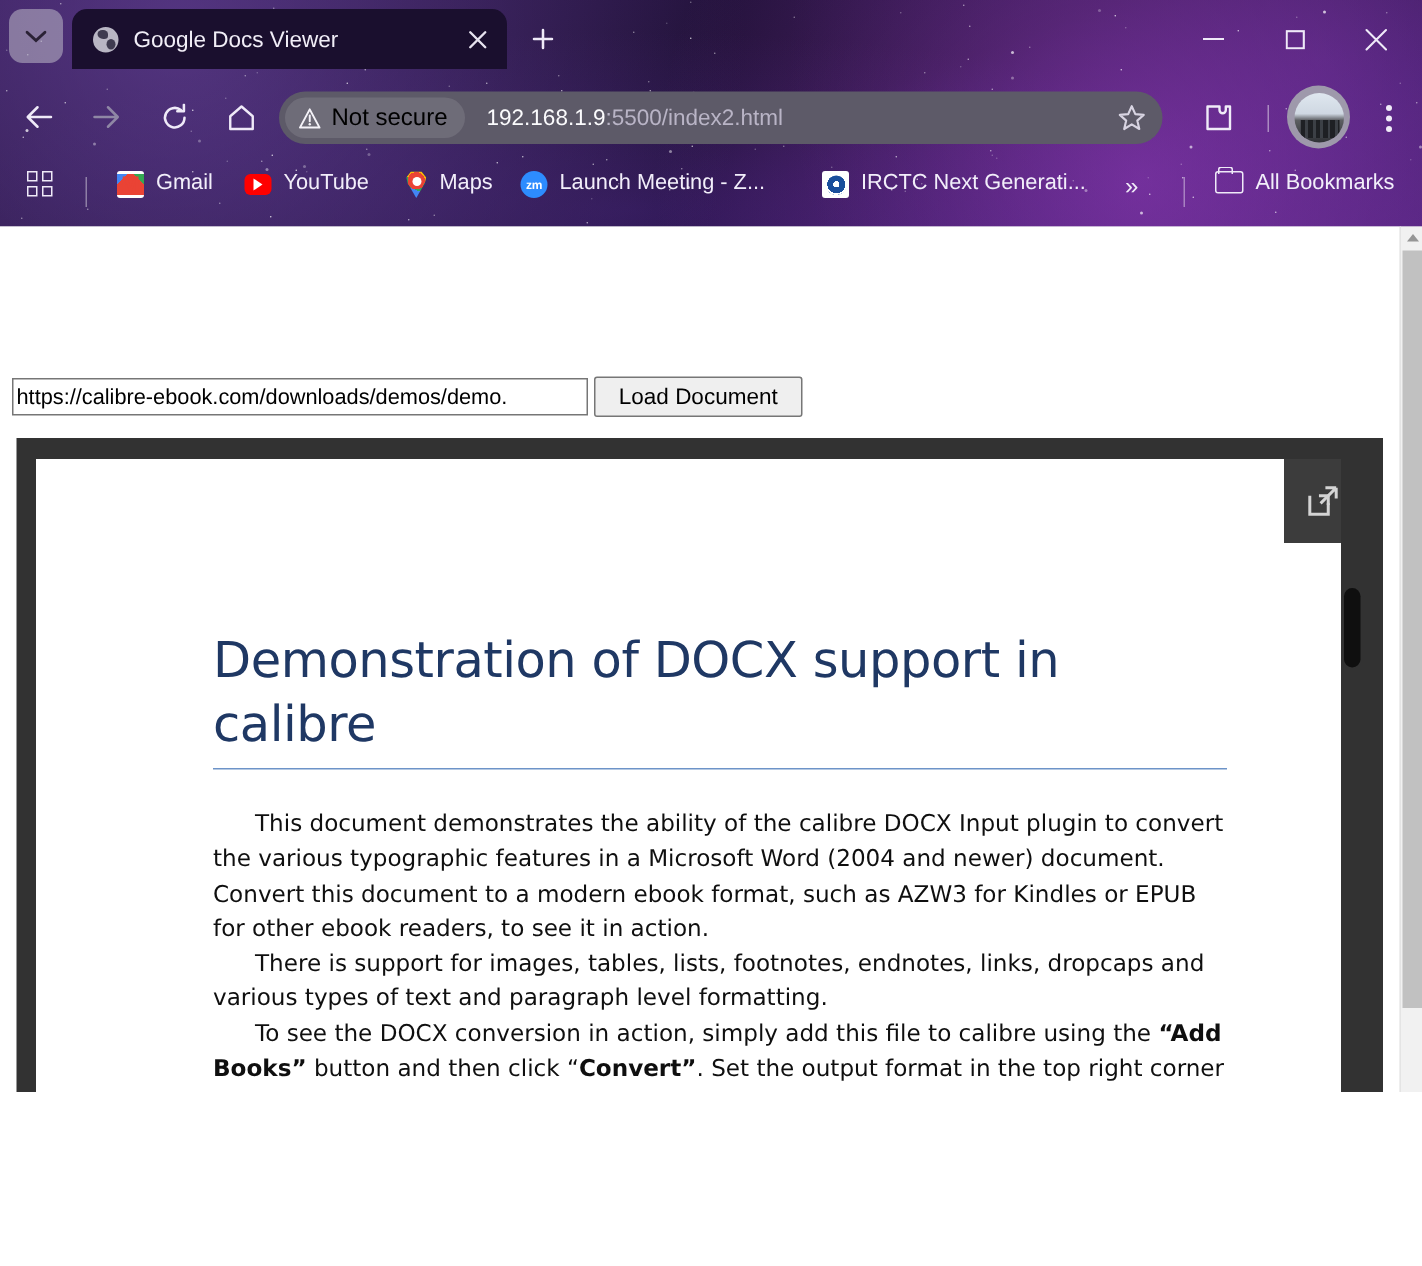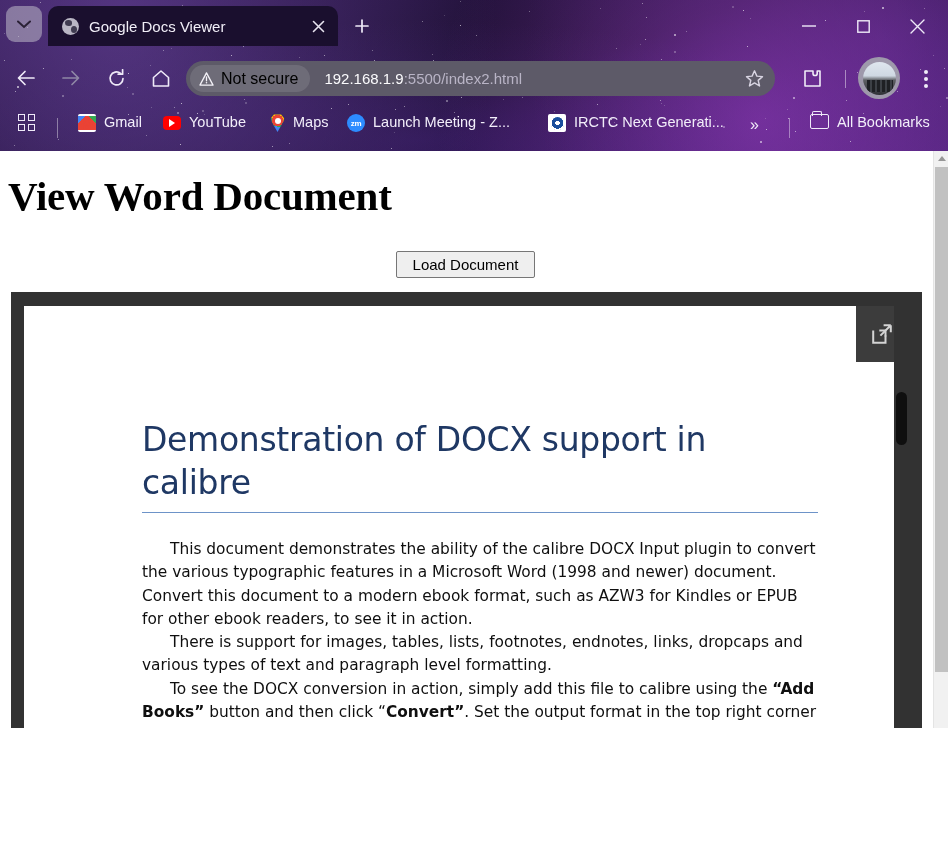--- a/index.html
+++ b/index.html
@@ -611,32 +611,32 @@
       <div class="chev">»</div>
       <div class="bm-sep2"></div>
       <div class="bm allbm">
         <span class="folder-ico"></span>
         <span>All Bookmarks</span>
       </div>
     </div>
   </div>
 
   <div class="viewport">
-    <div class="page-title">View Word Document</div>
-
+
+    <input class="url-input" value="https://calibre-ebook.com/downloads/demos/demo." style="">
     <button class="load-btn">Load Document</button>
 
     <div class="viewer-frame">
       <div class="viewer-inner">
 
         <div class="doc">
           <div class="doc-h1">Demonstration of DOCX support in calibre</div>
           <div class="doc-rule"></div>
           <div class="doc-body">
-            <p>This document demonstrates the ability of the calibre DOCX Input plugin to convert the various typographic features in a Microsoft Word (1998 and newer) document. Convert this document to a modern ebook format, such as AZW3 for Kindles or EPUB for other ebook readers, to see it in action.</p>
+            <p>This document demonstrates the ability of the calibre DOCX Input plugin to convert the various typographic features in a Microsoft Word (2004 and newer) document. Convert this document to a modern ebook format, such as AZW3 for Kindles or EPUB for other ebook readers, to see it in action.</p>
             <p>There is support for images, tables, lists, footnotes, endnotes, links, dropcaps and various types of text and paragraph level formatting.</p>
             <p>
               <span>To see the DOCX conversion in action, simply add this file to calibre using the </span><b>“Add Books”</b><span> button and then click “</span><b>Convert”</b><span>.  Set the output format in the top right corner of the conversion dialog to EPUB or AZW3 and click </span><b>“OK”</b><span>.</span>
             </p>
           </div>
         </div>
 
         <div class="popout">
           <svg width="24" height="24" viewBox="0 0 24 24">
             <path d="M3.2 8.5 V20.8 H15.5 V13.5" fill="none" stroke="#d4d4d4" stroke-width="2"></path>

